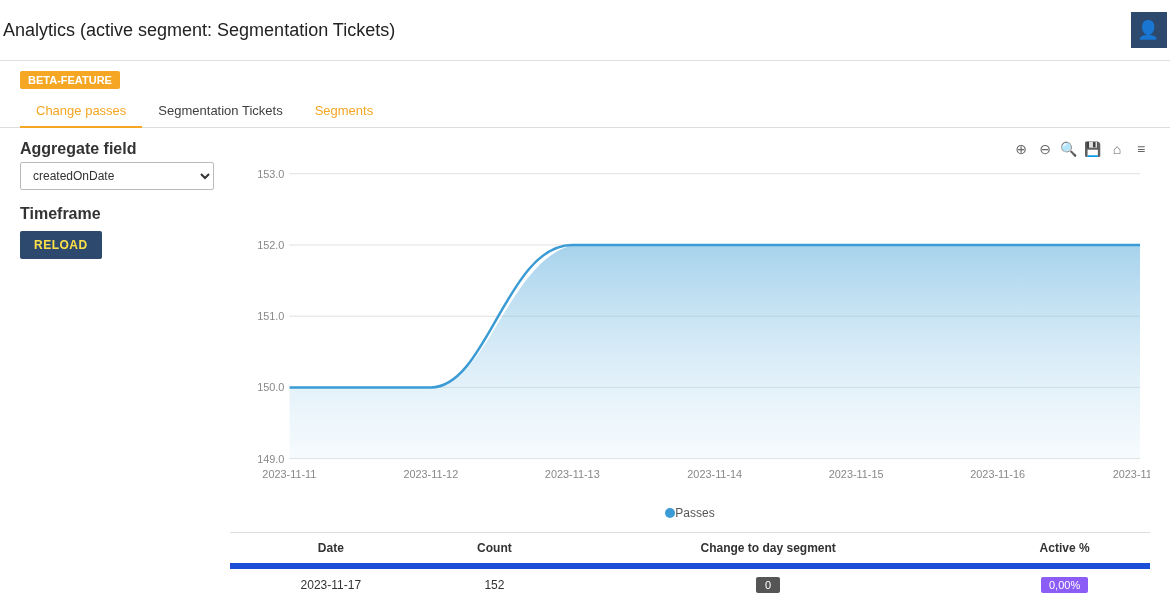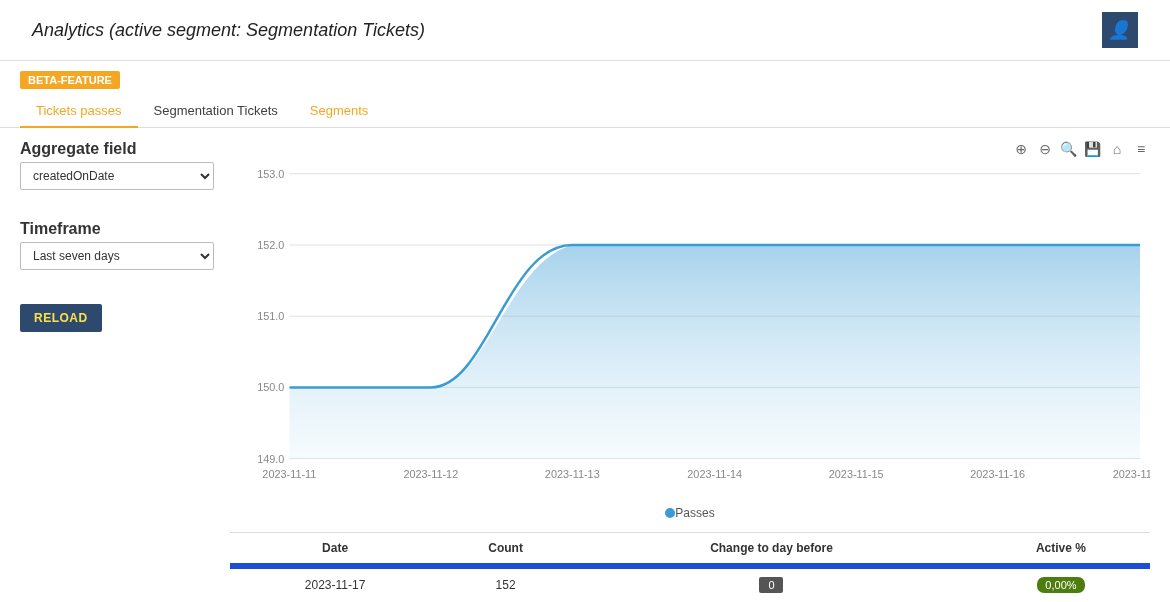--- a/index.html
+++ b/index.html
@@ -2,24 +2,23 @@
 <html><head>
   <meta charset="utf-8">
   <style>
     * { box-sizing: border-box; margin: 0; padding: 0; }
     body { font-family: Arial, sans-serif; background: #fff; color: #333; font-size: 13px; }
 
     .header {
       display: flex;
       align-items: center;
       justify-content: space-between;
-      padding: 12px 32px;
+      padding: 12px 3px;
       border-bottom: 1px solid #e0e0e0;
       background: #fff;
-      font-style: italic;
     }
     .header-title { font-size: 18px; font-weight: 400; color: #222; }
     .avatar-btn {
       width: 36px; height: 36px;
       background: #2d4a6e;
       display: flex; align-items: center; justify-content: center;
       cursor: pointer;
     }
     .avatar-icon { color: #fff; font-size: 18px; }
 
@@ -55,21 +54,21 @@
       display: flex;
       padding: 12px 20px 0 20px;
     }
 
     .sidebar {
       width: 210px;
       flex-shrink: 0;
       padding-right: 16px;
     }
     .field-label { font-size: 16px; font-weight: bold; color: #333; margin-bottom: 4px; }
-    .select-wrap { margin-bottom: 30px; }
+    .select-wrap { margin-bottom: 15px; }
     select {
       width: 100%;
       padding: 5px 8px;
       font-size: 12px;
       border: 1px solid #bbb;
       border-radius: 2px;
       background: #fff;
       cursor: pointer;
       color: #333;
       appearance: auto;
@@ -160,69 +159,62 @@
       background: #555;
       color: #fff;
       font-size: 11px;
       padding: 2px 8px;
       border-radius: 2px;
       min-width: 24px;
       text-align: center;
     }
     .badge-dark {
       display: inline-block;
-      background: #4d7c0f;
+      background: #8b5cf6;
       color: #fff;
       font-size: 11px;
       padding: 2px 8px;
-      border-radius: 7px;
+      border-radius: 2px;
     }
   </style>
 </head>
 <body>
 
 
 
 
 <div class="header">
   <span class="header-title">Analytics (active segment: Segmentation Tickets)</span>
   <div class="avatar-btn">
     <span class="avatar-icon">👤</span>
   </div>
 </div>
 
 
 <div class="beta-badge">BETA-FEATURE</div>
 
 
 <div class="tabs">
-  <div class="tab active">Tickets passes</div>
+  <div class="tab active">Change passes</div>
   <div class="tab plain">Segmentation Tickets</div>
   <div class="tab plain" style="color:#f5a623;">Segments</div>
 </div>
 
 
 <div class="main-content">
 
   <div class="sidebar">
     <div class="field-label">Aggregate field</div>
     <div class="select-wrap">
       <select>
         <option>createdOnDate</option>
         <option>updatedOnDate</option>
       </select>
     </div>
     <div class="field-label">Timeframe</div>
-    <div class="select-wrap">
-      <select>
-        <option>Last seven days</option>
-        <option>Last 30 days</option>
-        <option>Last 90 days</option>
-      </select>
-    </div>
     <button class="reload-btn">RELOAD</button>
   </div>
 
   <div class="chart-area">
 
     <div class="chart-toolbar">
       <span class="toolbar-icon" title="Zoom In">⊕</span>
       <span class="toolbar-icon" title="Zoom Out">⊖</span>
       <span class="toolbar-icon" title="Search">🔍</span>
       <span class="toolbar-icon" title="Download">💾</span>
@@ -276,21 +268,21 @@
       <span class="legend-dot"></span>
       <span>Passes</span>
     </div>
 
     <div class="data-table">
       <table>
         <thead>
           <tr>
             <th>Date</th>
             <th>Count</th>
-            <th>Change to day before</th>
+            <th>Change to day segment</th>
             <th>Active %</th>
           </tr>
         </thead>
         <tbody>
           <tr>
             <td>2023-11-17</td>
             <td>152</td>
             <td>
               <span class="badge-gray">0</span>
             </td>

